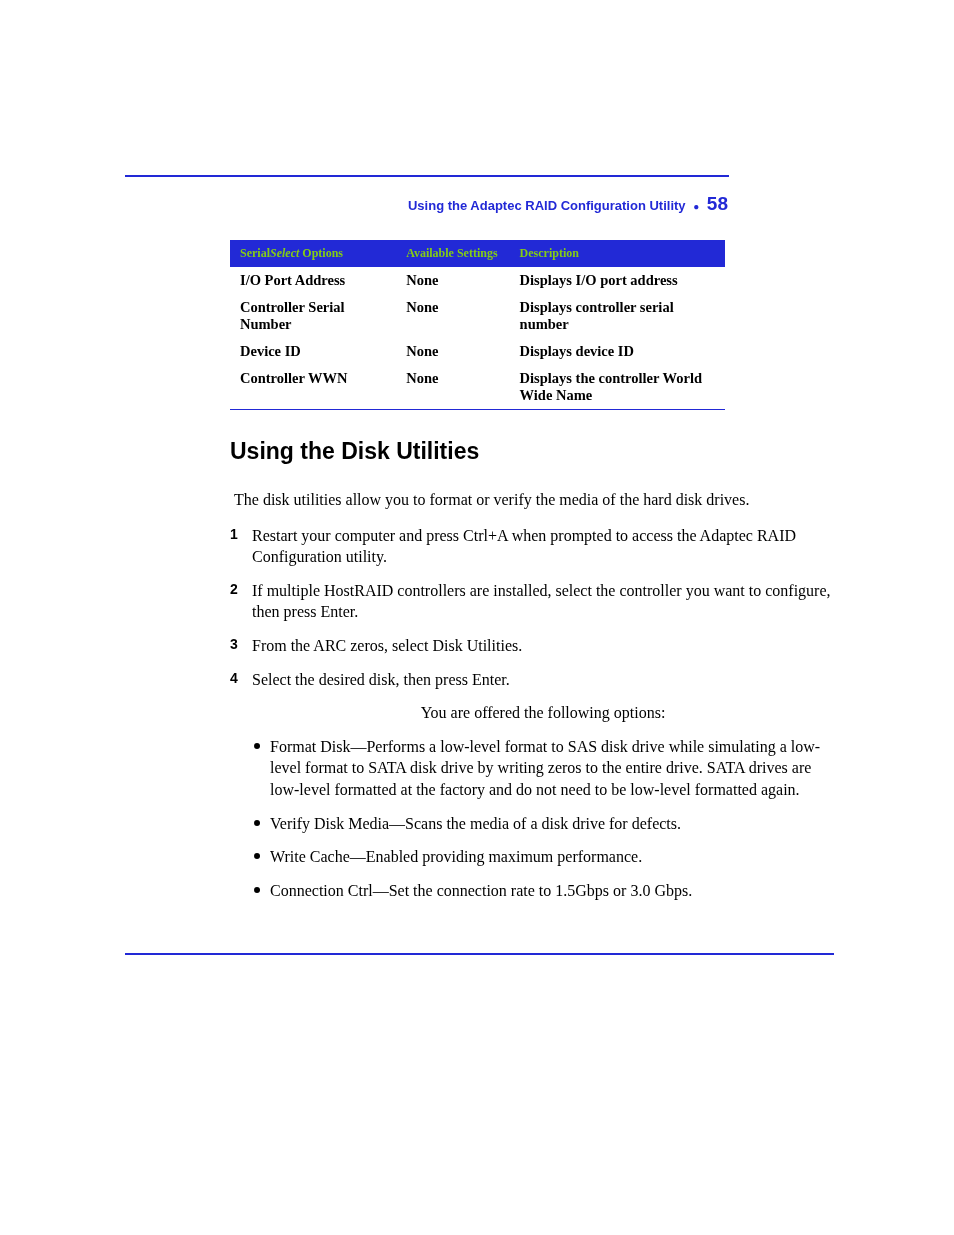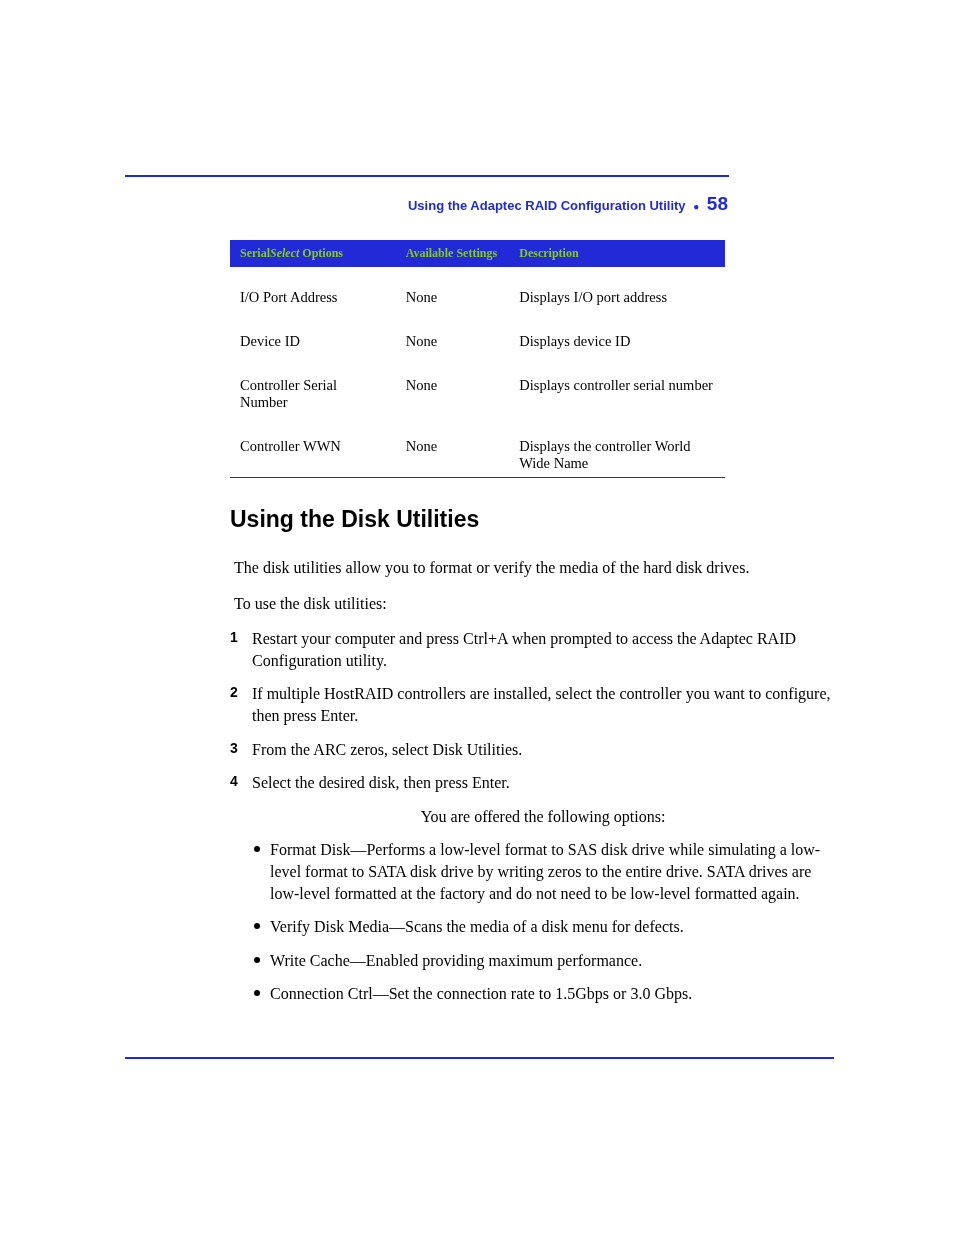--- a/index.html
+++ b/index.html
@@ -57,22 +57,23 @@
     font-weight: bold;
     font-size: 12px;
     text-align: left;
     padding: 6px 8px 6px 10px;
     vertical-align: bottom;
   }
   table.opt thead th:nth-child(1){ width: 165px; }
   table.opt thead th:nth-child(2){ width: 105px; }
   table.opt thead th:nth-child(3){ width: 225px; }
   table.opt tbody td {
-    padding: 22px 8px 5px 10px;
+    padding: 5px 8px 5px 10px;
     vertical-align: top;
+    font-weight: bold;
   }
   table.opt tbody tr:last-child td {
     border-bottom: 1.5px solid #2229d6;
   }
   .i { font-style: italic; }
 
   
   h2.section {
     font-family: Arial, Helvetica, sans-serif;
     font-weight: bold;
@@ -169,41 +170,40 @@
         <th>Description</th>
       </tr>
     </thead>
     <tbody>
       <tr>
         <td>I/O Port Address</td>
         <td>None</td>
         <td>Displays I/O port address</td>
       </tr>
       <tr>
+        <td>Controller Serial Number</td>
+        <td>None</td>
+        <td>Displays controller serial number</td>
+      </tr>
+      <tr>
         <td>Device ID</td>
         <td>None</td>
         <td>Displays device ID</td>
-      </tr>
-      <tr>
-        <td>Controller Serial Number</td>
-        <td>None</td>
-        <td>Displays controller serial number</td>
       </tr>
       <tr>
         <td>Controller WWN</td>
         <td>None</td>
         <td>Displays the controller World Wide Name</td>
       </tr>
     </tbody>
   </table>
 
   <h2 class="section">Using the Disk Utilities</h2>
 
   <p class="para">The disk utilities allow you to format or verify the media of the hard disk drives.</p>
-  <p class="para">To use the disk utilities:</p>
 
   <ol class="nlist">
     <li>
       <span class="num">1</span>
       <span class="body">
         <span>Restart your computer and press </span><span class="b">Ctrl+A</span><span> when prompted to access the Adaptec RAID Configuration utility.</span>
       </span>
     </li>
     <li>
       <span class="num">2</span>
@@ -223,21 +223,21 @@
         <span>Select the desired disk, then press </span><span class="b">Enter</span><span>.</span>
       </span>
       <span class="sub">You are offered the following options:</span>
 
       <ul class="blist">
         <li>
           <span class="b">Format Disk</span><span>—Performs a low-level format to SAS disk drive while simulating a low-level format to SATA disk drive by writing zeros to the entire drive. SATA drives are low-level formatted at the factory and do not need to be low-level formatted again.</span>
 
         </li>
         <li>
-          <span class="b">Verify Disk Media</span><span>—Scans the media of a disk menu for defects.</span>
+          <span class="b">Verify Disk Media</span><span>—Scans the media of a disk drive for defects.</span>
         </li>
         <li>
           <span class="b">Write Cache</span><span>—Enabled providing maximum performance.</span>
         </li>
         <li>
           <span class="b">Connection Ctrl</span><span>—Set the connection rate to 1.5Gbps or 3.0 Gbps.</span>
         </li>
       </ul>
     </li>
   </ol>

